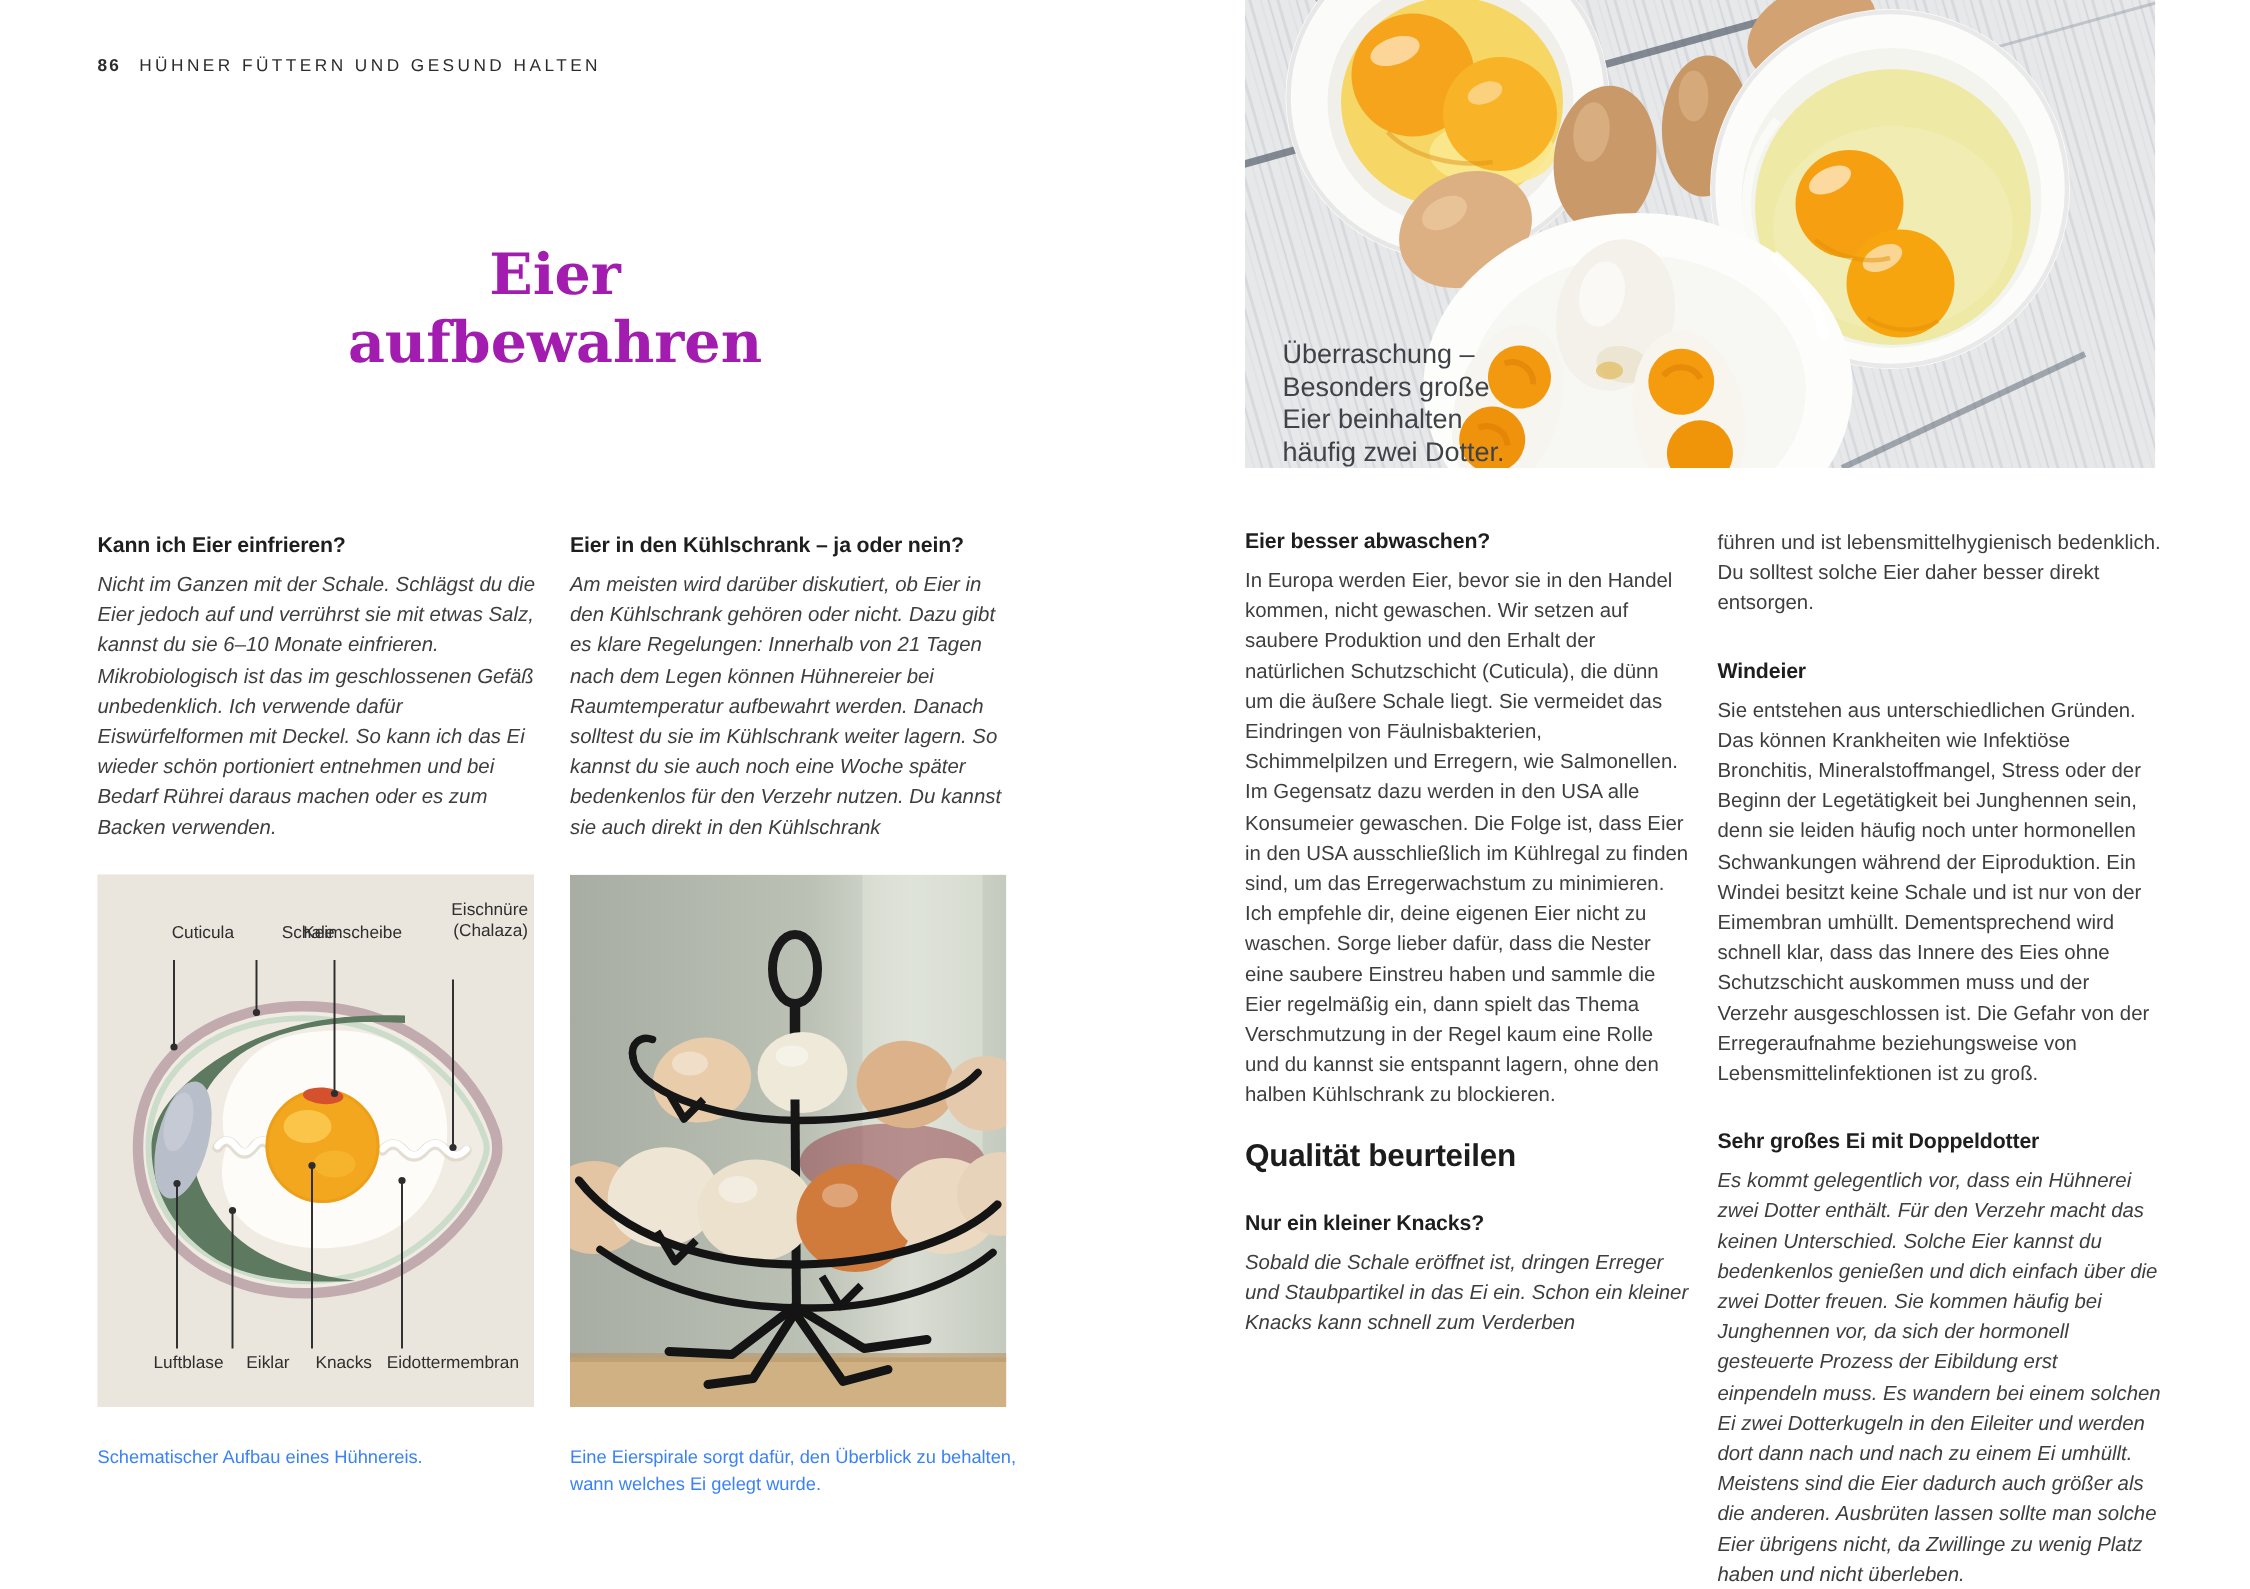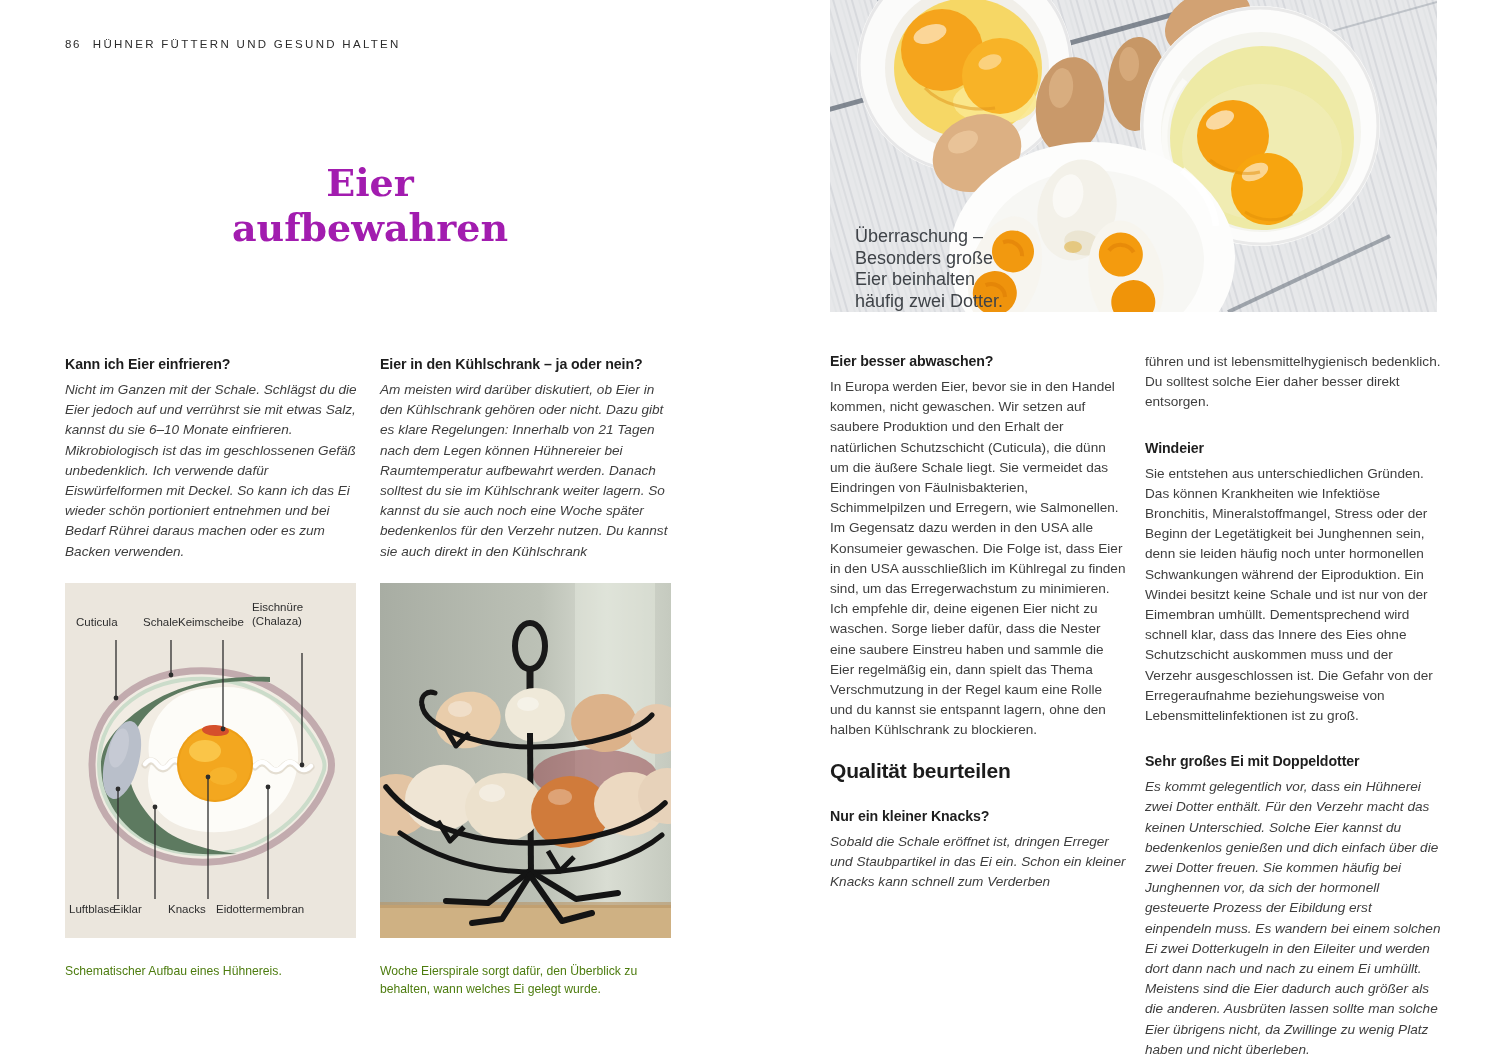--- a/index.html
+++ b/index.html
@@ -1,46 +1,46 @@
 <!DOCTYPE html>
 <html><head>
 <meta charset="utf-8">
 <style>
   html,body{margin:0;padding:0;}
   body{width:1500px;height:1059px;background:#ffffff;font-family:"Liberation Sans",sans-serif;color:#3f3f3f;}
   .spread{position:relative;width:1500px;height:1059px;overflow:hidden;background:#ffffff;}
   figure{margin:0;padding:0;position:absolute;overflow:hidden;}
 
   .runhead{position:absolute;left:65px;top:38px;font-size:11.5px;letter-spacing:2.3px;color:#2c2c2c;}
-  .pagenum{font-weight:normal;margin-right:12px;letter-spacing:1.5px;}
+  .pagenum{font-weight:bold;margin-right:12px;letter-spacing:1.5px;}
 
   .title{position:absolute;left:160px;top:160px;width:420px;margin:0;text-align:center;
          font-family:"DejaVu Serif","Liberation Serif",serif;font-weight:700;font-size:38px;
          line-height:45px;color:#a21caf;white-space:pre-line;}
 
   .col{position:absolute;width:296px;font-size:13.6px;line-height:20.2px;color:#3e3e3e;}
   .col p{margin:0 0 15px 0;}
   .col p:last-child{margin-bottom:0;font-style:italic;}
   .col h3{font-size:14.2px;line-height:19px;margin:26px 0 6px 0;color:#1e1e1e;letter-spacing:-0.1px;}
   .col > :first-child{margin-top:0;}
   .col h2.big{font-size:21px;font-weight:600;margin:20px 0 12px 0;color:#1c1c1c;letter-spacing:-0.2px;}
 
   .colL1{left:65px;top:355px;}
   .colL2{left:380px;top:355px;}
   .colR1{left:830px;top:352px;}
   .colR2{left:1145px;top:352px;}
 
   .diagram{left:65px;top:583px;width:291px;height:355px;background:#ebe6dd;}
-  .dlabel{position:absolute;font-size:11.5px;line-height:13.5px;color:#2e2e2e;text-align:left;white-space:pre-line;}
+  .dlabel{position:absolute;font-size:11.5px;line-height:13.5px;color:#2e2e2e;text-align:right;white-space:pre-line;}
 
   .spiral{left:380px;top:583px;width:291px;height:355px;}
   .photoR{left:830px;top:0;width:607px;height:312px;}
   .overlay{position:absolute;left:25px;top:226px;margin:0;font-size:18px;line-height:21.5px;color:#3f4348;white-space:pre-line;}
 
-  .caption{position:absolute;font-size:12.2px;line-height:17.5px;color:#4d7c0f;}
+  .caption{position:absolute;font-size:12.2px;line-height:17.5px;color:#3b82f6;}
   .capL1{left:65px;top:951px;width:300px;}
   .capL2{left:380px;top:951px;width:305px;}
 </style>
 </head>
 <body>
 
 <div class="spread">
 
   <header class="runhead">
     <span class="pagenum">86</span><span>HÜHNER FÜTTERN UND GESUND HALTEN</span>
@@ -148,21 +148,21 @@
       <path d="M6 204 C34 240 88 260 152 260 C216 259 262 242 285 220" fill="none" stroke="#141414" stroke-width="5.5" stroke-linecap="round"></path>
       <path d="M20 250 C60 278 110 290 163 289 C216 288 258 272 282 252" fill="none" stroke="#141414" stroke-width="5" stroke-linecap="round"></path>
       <path d="M58 238 l12 20 l14 -14" fill="none" stroke="#141414" stroke-width="5" stroke-linejoin="round"></path>
       <path d="M168 268 l12 20 l14 -14" fill="none" stroke="#141414" stroke-width="5" stroke-linejoin="round"></path>
       <path d="M150 288 L108 320 L66 318" fill="none" stroke="#141414" stroke-width="6" stroke-linecap="round" stroke-linejoin="round"></path>
       <path d="M150 288 L196 316 L238 310" fill="none" stroke="#141414" stroke-width="6" stroke-linecap="round" stroke-linejoin="round"></path>
       <path d="M150 292 L122 336 L92 340" fill="none" stroke="#141414" stroke-width="6" stroke-linecap="round" stroke-linejoin="round"></path>
       <path d="M150 292 L182 338 L212 330" fill="none" stroke="#141414" stroke-width="6" stroke-linecap="round" stroke-linejoin="round"></path>
     </svg>
   </figure>
-  <p class="caption capL2">Woche Eierspirale sorgt dafür, den Überblick zu behalten, wann welches Ei gelegt wurde.</p>
+  <p class="caption capL2">Eine Eierspirale sorgt dafür, den Überblick zu behalten, wann welches Ei gelegt wurde.</p>
 
   <figure class="photoR">
     <svg width="607" height="312" viewBox="0 0 607 312">
       <defs>
         <pattern id="woodp" patternUnits="userSpaceOnUse" width="18" height="18" patternTransform="rotate(-16)">
           <rect width="18" height="18" fill="#e7e8ea"></rect>
           <line x1="3" y1="0" x2="3" y2="18" stroke="#d7d9dd" stroke-width="2"></line>
           <line x1="10" y1="0" x2="10" y2="18" stroke="#dee0e3" stroke-width="1"></line>
           <line x1="15" y1="0" x2="15" y2="18" stroke="#cfd2d7" stroke-width="1"></line>
         </pattern>

